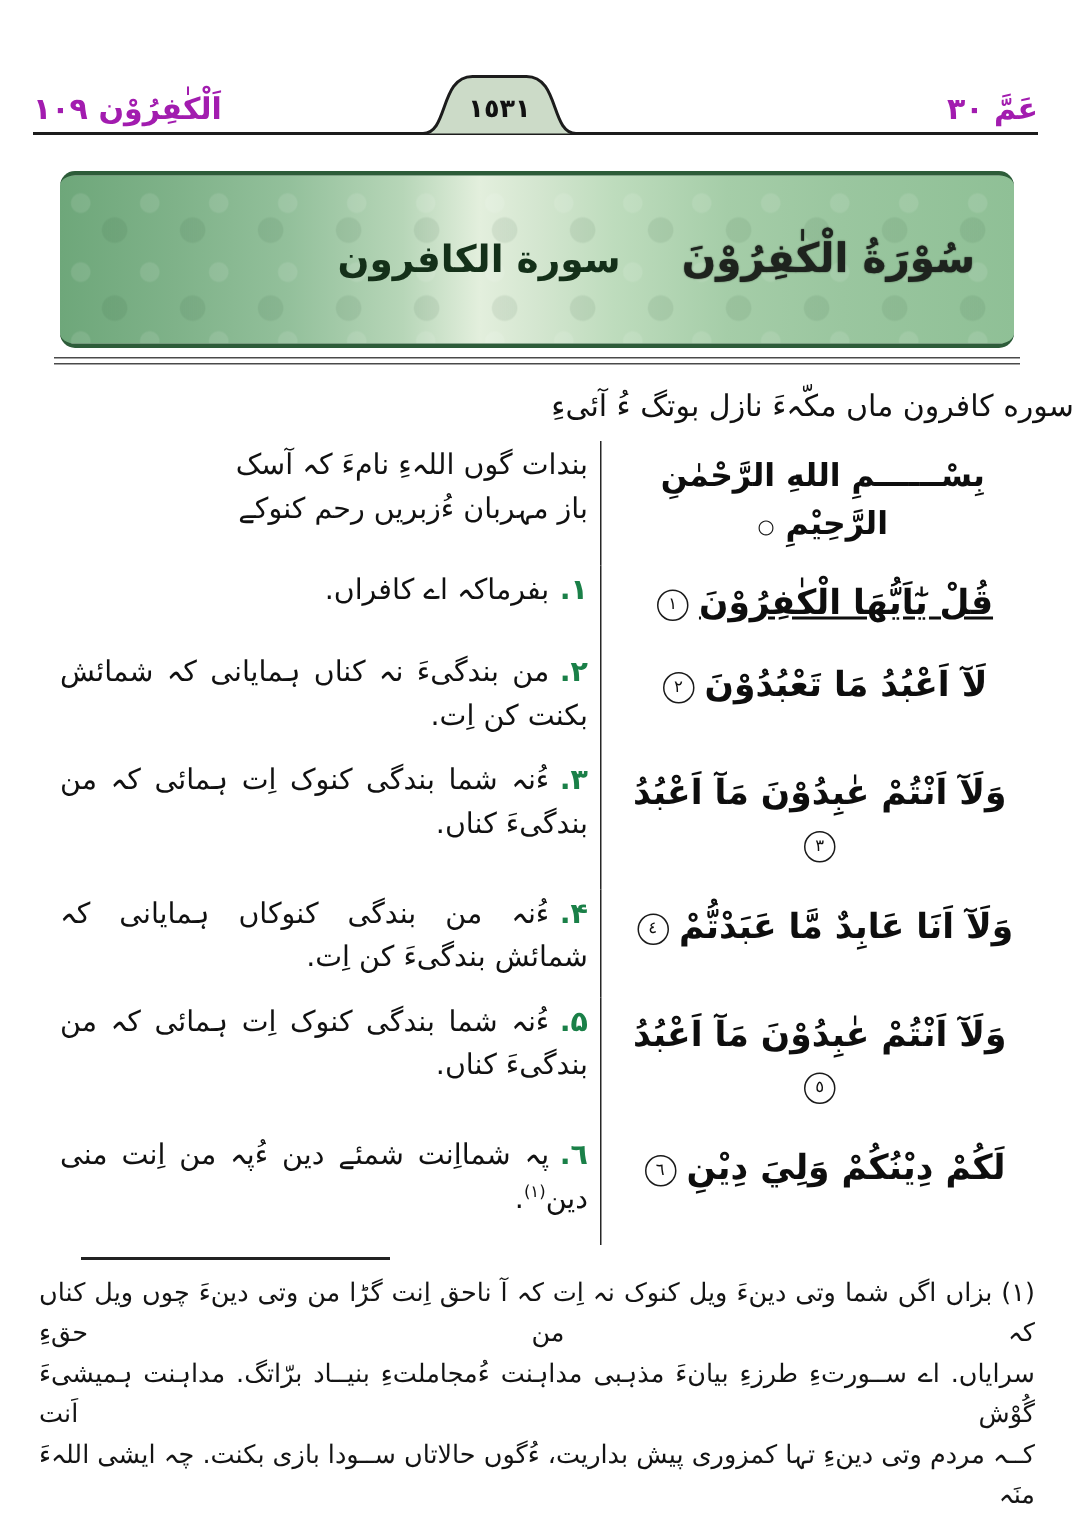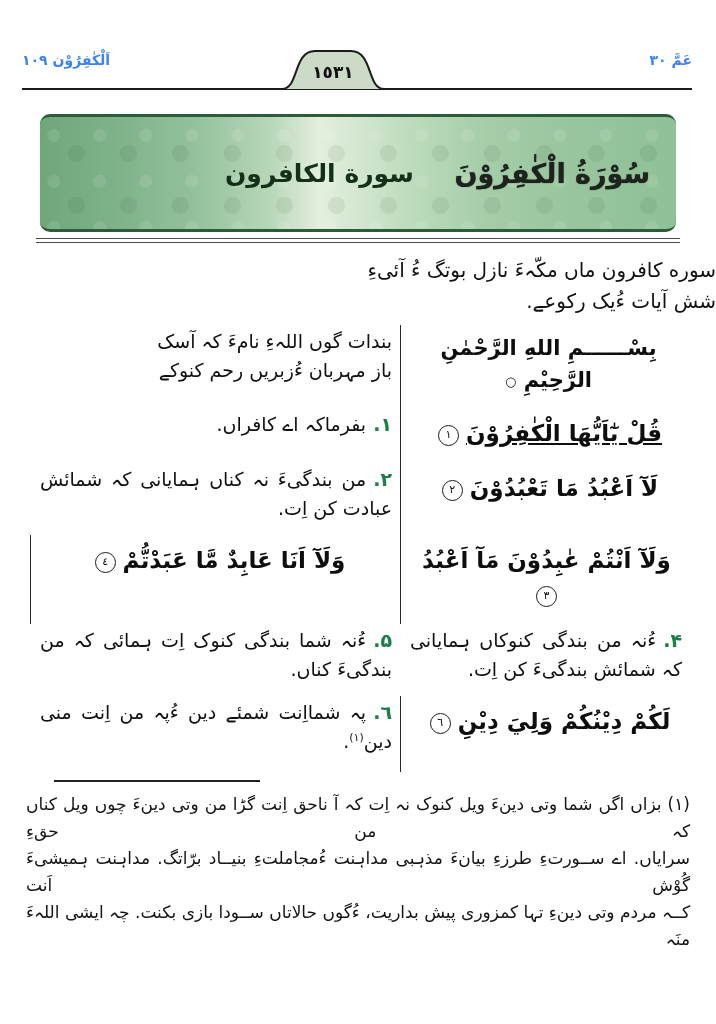--- a/index.html
+++ b/index.html
@@ -8,22 +8,22 @@
     font-family:"DejaVu Sans",sans-serif;color:#151515;position:relative;
     padding-top:46px;
   }
   
   .header{
     position:relative;margin:0 24px 0 22px;height:42px;
     border-bottom:2px solid #1c1c1c;
     display:flex;justify-content:space-between;align-items:flex-end;
   }
   .header .h-green{
-    color:#3b82f6;font-size:14px;font-weight:bold;line-height:1;
-    padding-bottom:21px;
+    color:#a21caf;font-size:20px;font-weight:bold;line-height:1;
+    padding-bottom:6px;
   }
   .page-tab{
     position:absolute;left:calc(50% - 24px);transform:translateX(-50%);
     bottom:-2px;width:104px;height:42px;
   }
   .page-tab svg{display:block;}
   
   .banner{
     margin:24px 40px 0 40px;height:112px;position:relative;
     border-radius:10px;
@@ -103,21 +103,20 @@
 </div>
 
 <div class="banner">
   <span class="callig">سُوْرَةُ الْكٰفِرُوْنَ</span>
   <span class="plain-title">سورة الكافرون</span>
 </div>
 <div class="double-rule"></div>
 
 <div class="intro">
   <div>سوره کافرون ماں مکّہءَ نازل بوتگ ءُ آئیءِ</div>
-  <div>شش آیات ءُیک رکوعے.</div>
 </div>
 
 <div class="verse-grid">
 
   <div class="cell-arabic bism">
     <span>بِسْــــــمِ اللهِ الرَّحْمٰنِ الرَّحِیْمِ</span>
     <span class="bism-circle">○</span>
   </div>
   <div class="cell-trans center">
     <div>بندات گوں اللہءِ نامءَ کہ آسک</div>
@@ -128,34 +127,40 @@
     <span>قُلْ يٰٓاَيُّهَا الْكٰفِرُوْنَ</span><span class="vend">١</span>
   </div>
   <div class="cell-trans">
     <span class="vnum">١.</span><span>بفرماکہ اے کافراں.</span>
   </div>
 
   <div class="cell-arabic">
     <span>لَآ اَعْبُدُ مَا تَعْبُدُوْنَ</span><span class="vend">٢</span>
   </div>
   <div class="cell-trans">
-    <span class="vnum">٢.</span><span>من بندگیءَ نہ کناں ہمایانی کہ شمائش عبادت کن اِت.</span>
+    <span class="vnum">٢.</span><span>من بندگیءَ نہ کناں ہمایانی کہ شمائش بکنت کن اِت.</span>
   </div>
 
   <div class="cell-arabic">
     <span>وَلَآ اَنْتُمْ عٰبِدُوْنَ مَآ اَعْبُدُ</span><span class="vend">٣</span>
+  </div>
+  <div class="cell-trans">
+    <span class="vnum">٣.</span><span>ءُنہ شما بندگی کنوک اِت ہمائی کہ من بندگیءَ کناں.</span>
   </div>
 
   <div class="cell-arabic">
     <span>وَلَآ اَنَا عَابِدٌ مَّا عَبَدْتُّمْ</span><span class="vend">٤</span>
   </div>
   <div class="cell-trans">
     <span class="vnum">۴.</span><span>ءُنہ من بندگی کنوکاں ہمایانی کہ شمائش بندگیءَ کن اِت.</span>
   </div>
 
+  <div class="cell-arabic">
+    <span>وَلَآ اَنْتُمْ عٰبِدُوْنَ مَآ اَعْبُدُ</span><span class="vend">٥</span>
+  </div>
   <div class="cell-trans">
     <span class="vnum">۵.</span><span>ءُنہ شما بندگی کنوک اِت ہمائی کہ من بندگیءَ کناں.</span>
   </div>
 
   <div class="cell-arabic mh-v6">
     <span>لَكُمْ دِيْنُكُمْ وَلِيَ دِيْنِ</span><span class="vend">٦</span>
   </div>
   <div class="cell-trans">
     <span class="vnum">٦.</span><span>پہ شمااِنت شمئے دین ءُپہ من اِنت منی دین</span><sup class="fn-mark">(١)</sup><span>.</span>
   </div>

